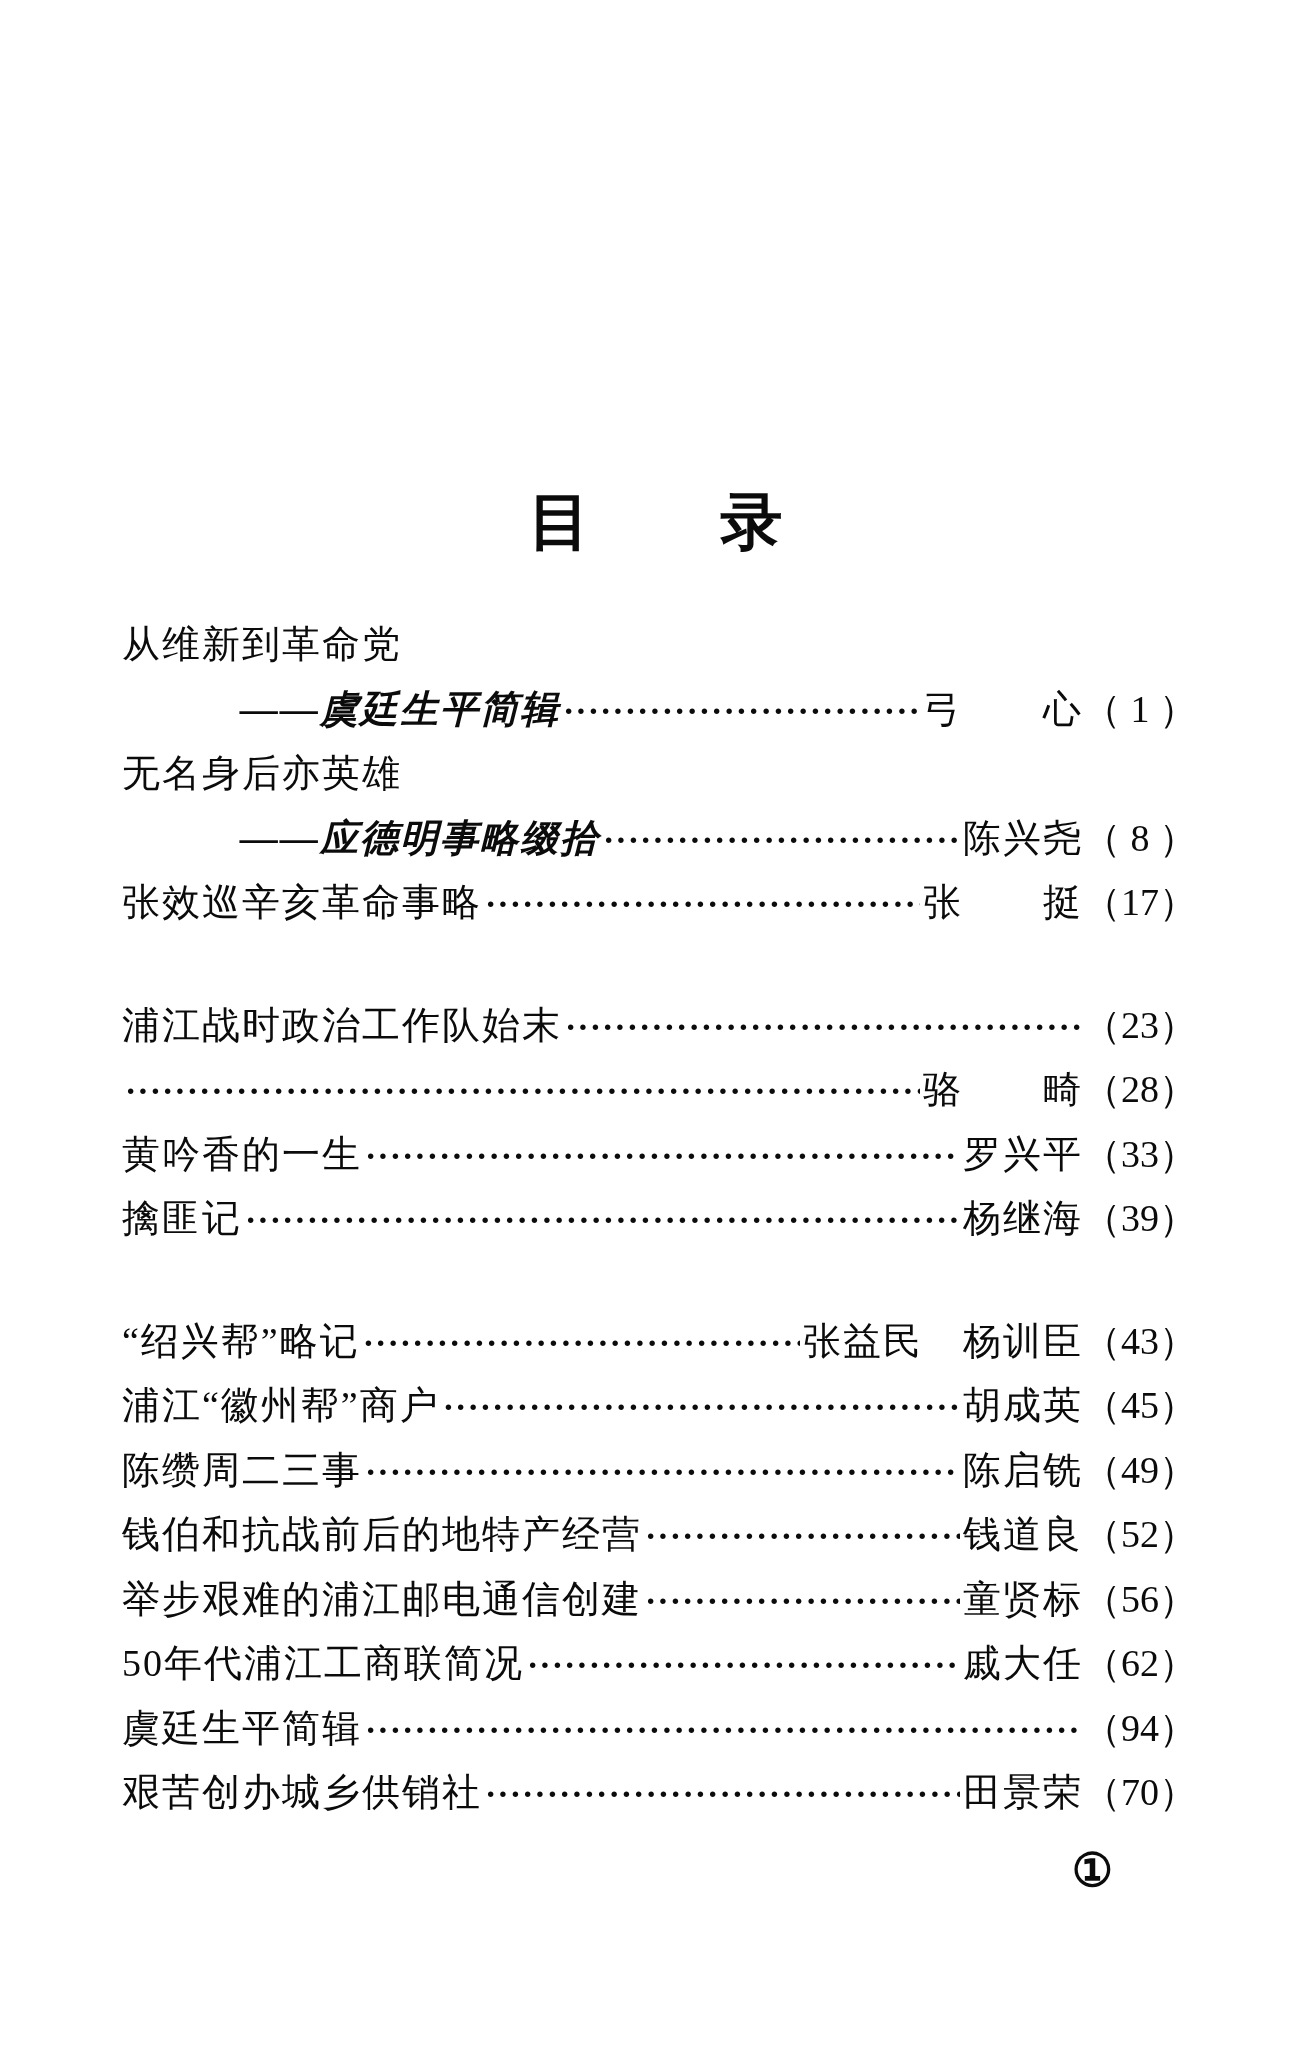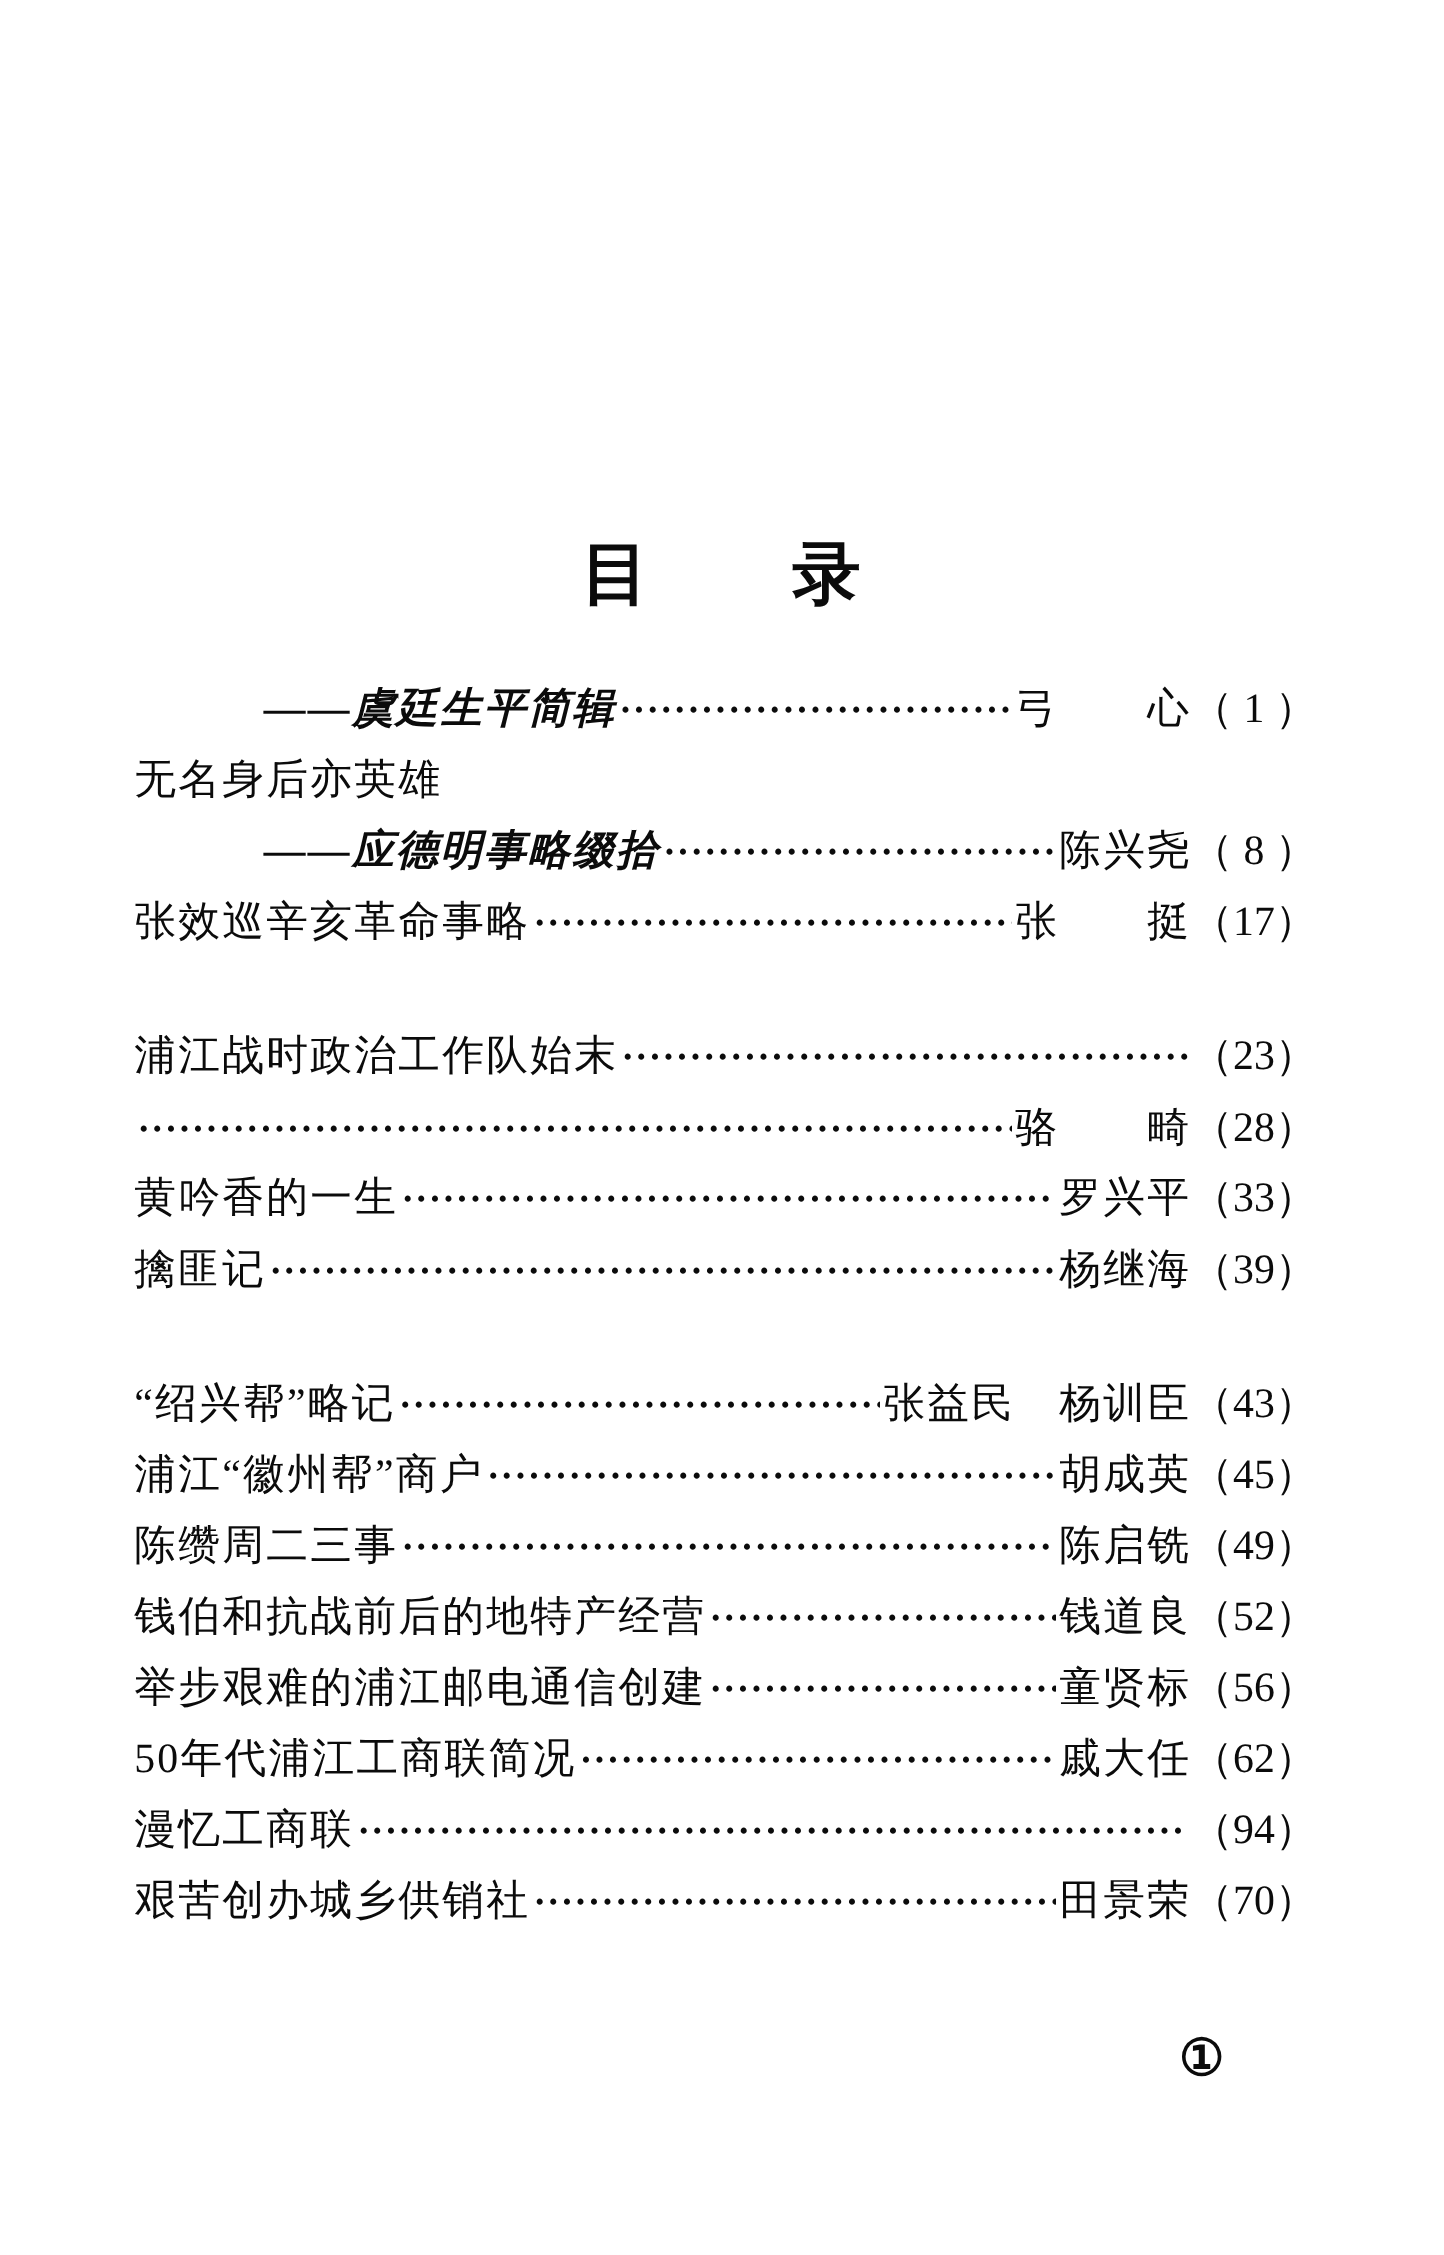--- a/index.html
+++ b/index.html
@@ -36,20 +36,23 @@
     position:absolute;top:1843px;right:200px;
     font-size:46px;font-weight:bold;
   }
 </style>
 </head>
 <body>
 
 <div class="page">
   <h1 class="title">目　　录</h1>
   <div class="toc" id="toc">
+      <div class="row">
+        <span class="t">从维新到革命党</span>
+      </div>
       <div class="row indent kai">
         <span class="t">——虞廷生平简辑</span>
         <span class="leader">································································································································································</span>
         <span class="a">弓　　心</span>
         <span class="p">（ 1 ）</span>
       </div>
       <div class="row">
         <span class="t">无名身后亦英雄</span>
       </div>
       <div class="row indent kai">
@@ -118,21 +121,21 @@
         <span class="a">童贤标</span>
         <span class="p">（56）</span>
       </div>
       <div class="row">
         <span class="t">50年代浦江工商联简况</span>
         <span class="leader">································································································································································</span>
         <span class="a">戚大任</span>
         <span class="p">（62）</span>
       </div>
       <div class="row">
-        <span class="t">漫忆工商联</span>
+        <span class="t">虞廷生平简辑</span>
         <span class="leader">································································································································································</span>
         <span class="p">（94）</span>
       </div>
       <div class="row">
         <span class="t">艰苦创办城乡供销社</span>
         <span class="leader">································································································································································</span>
         <span class="a">田景荣</span>
         <span class="p">（70）</span>
       </div>
     </div>

